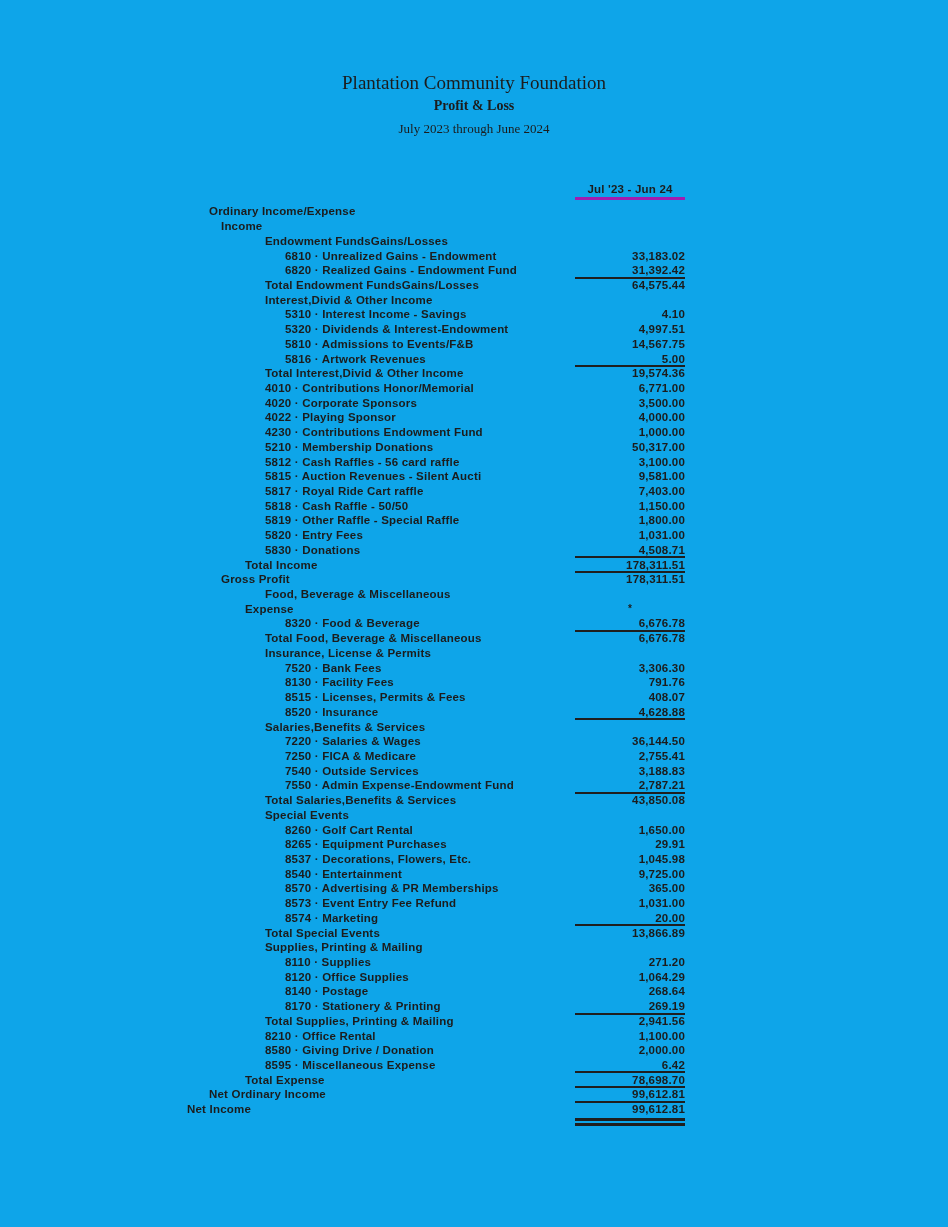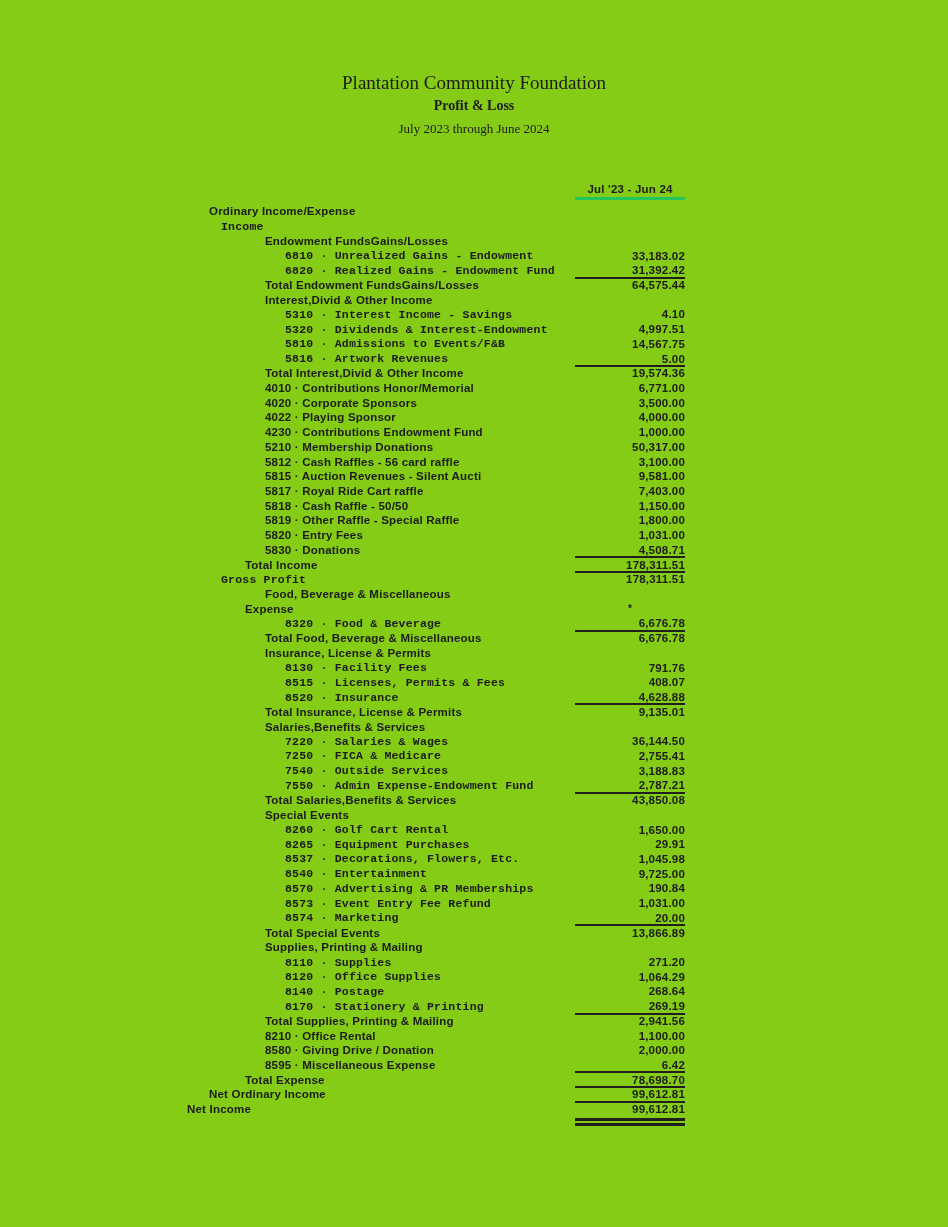--- a/index.html
+++ b/index.html
@@ -1,19 +1,19 @@
 <!DOCTYPE html>
 <html><head>
 <meta charset="utf-8">
 <style>
   html,body{margin:0;padding:0;background:#ffffff;}
   .page{
     position:relative;
     width:948px;height:1227px;
-    background:#84cc16;
+    background:#0ea5e9;
     color:#1b1b1b;
     font-family:"Liberation Sans", sans-serif;
     overflow:hidden;
   }
   
   .titles{
     position:absolute;top:71px;left:0;width:100%;
     text-align:center;
     font-family:"Liberation Serif", serif;
     color:#1c1c1c;
@@ -28,37 +28,37 @@
     font-size:11.5px;font-weight:bold;letter-spacing:0.2px;
     color:#1c1c1c;
   }
   .col-header-row{
     display:flex;justify-content:flex-end;
     margin-bottom:4px;
   }
   .col-cell{
     width:110px;text-align:center;
     padding-bottom:2px;
-    border-bottom:3px solid #22c55e;
+    border-bottom:3px solid #a21caf;
     font-size:11.5px;font-weight:bold;
     white-space:nowrap;
   }
   .rows{display:block;}
   .row{
     display:flex;align-items:center;
     height:14.72px;
     white-space:nowrap;
   }
   .label{flex:1;overflow:hidden;}
   .row.lvl-0 .label{padding-left:0px;}
   .row.lvl-1 .label{padding-left:22px;}
-  .row.lvl-2 .label{padding-left:34px;font-family:Liberation Mono, monospace;}
+  .row.lvl-2 .label{padding-left:34px;}
   .row.lvl-3 .label{padding-left:58px;}
   .row.lvl-4 .label{padding-left:78px;}
-  .row.lvl-5 .label{padding-left:98px;font-family:Liberation Mono, monospace;}
+  .row.lvl-5 .label{padding-left:98px;}
   .value{
     position:relative;
     width:110px;height:100%;
     display:flex;align-items:center;justify-content:flex-end;
     text-align:right;
   }
   .value.center{justify-content:center;font-size:10px;}
   .value.rule-below::after{
     content:"";position:absolute;left:0;right:0;bottom:-1px;height:2px;
     background:#1f1f1f;
@@ -234,40 +234,40 @@
   <div class="row lvl-4">
     <span class="label">Total Food, Beverage &amp; Miscellaneous</span>
     <span class="value">6,676.78</span>
   </div>
 
   <div class="row lvl-4">
     <span class="label">Insurance, License &amp; Permits</span>
     <span class="value"></span>
   </div>
 
+  <div class="row lvl-5">
+    <span class="label">7520 · Bank Fees</span>
+    <span class="value">3,306.30</span>
+  </div>
 
   <div class="row lvl-5">
     <span class="label">8130 · Facility Fees</span>
     <span class="value">791.76</span>
   </div>
 
   <div class="row lvl-5">
     <span class="label">8515 · Licenses, Permits &amp; Fees</span>
     <span class="value">408.07</span>
   </div>
 
   <div class="row lvl-5">
     <span class="label">8520 · Insurance</span>
     <span class="value rule-below">4,628.88</span>
   </div>
 
-  <div class="row lvl-4">
-    <span class="label">Total Insurance, License &amp; Permits</span>
-    <span class="value">9,135.01</span>
-  </div>
 
   <div class="row lvl-4">
     <span class="label">Salaries,Benefits &amp; Services</span>
     <span class="value"></span>
   </div>
 
   <div class="row lvl-5">
     <span class="label">7220 · Salaries &amp; Wages</span>
     <span class="value">36,144.50</span>
   </div>
@@ -312,21 +312,21 @@
     <span class="value">1,045.98</span>
   </div>
 
   <div class="row lvl-5">
     <span class="label">8540 · Entertainment</span>
     <span class="value">9,725.00</span>
   </div>
 
   <div class="row lvl-5">
     <span class="label">8570 · Advertising &amp; PR Memberships</span>
-    <span class="value">190.84</span>
+    <span class="value">365.00</span>
   </div>
 
   <div class="row lvl-5">
     <span class="label">8573 · Event Entry Fee Refund</span>
     <span class="value">1,031.00</span>
   </div>
 
   <div class="row lvl-5">
     <span class="label">8574 · Marketing</span>
     <span class="value rule-below">20.00</span>

